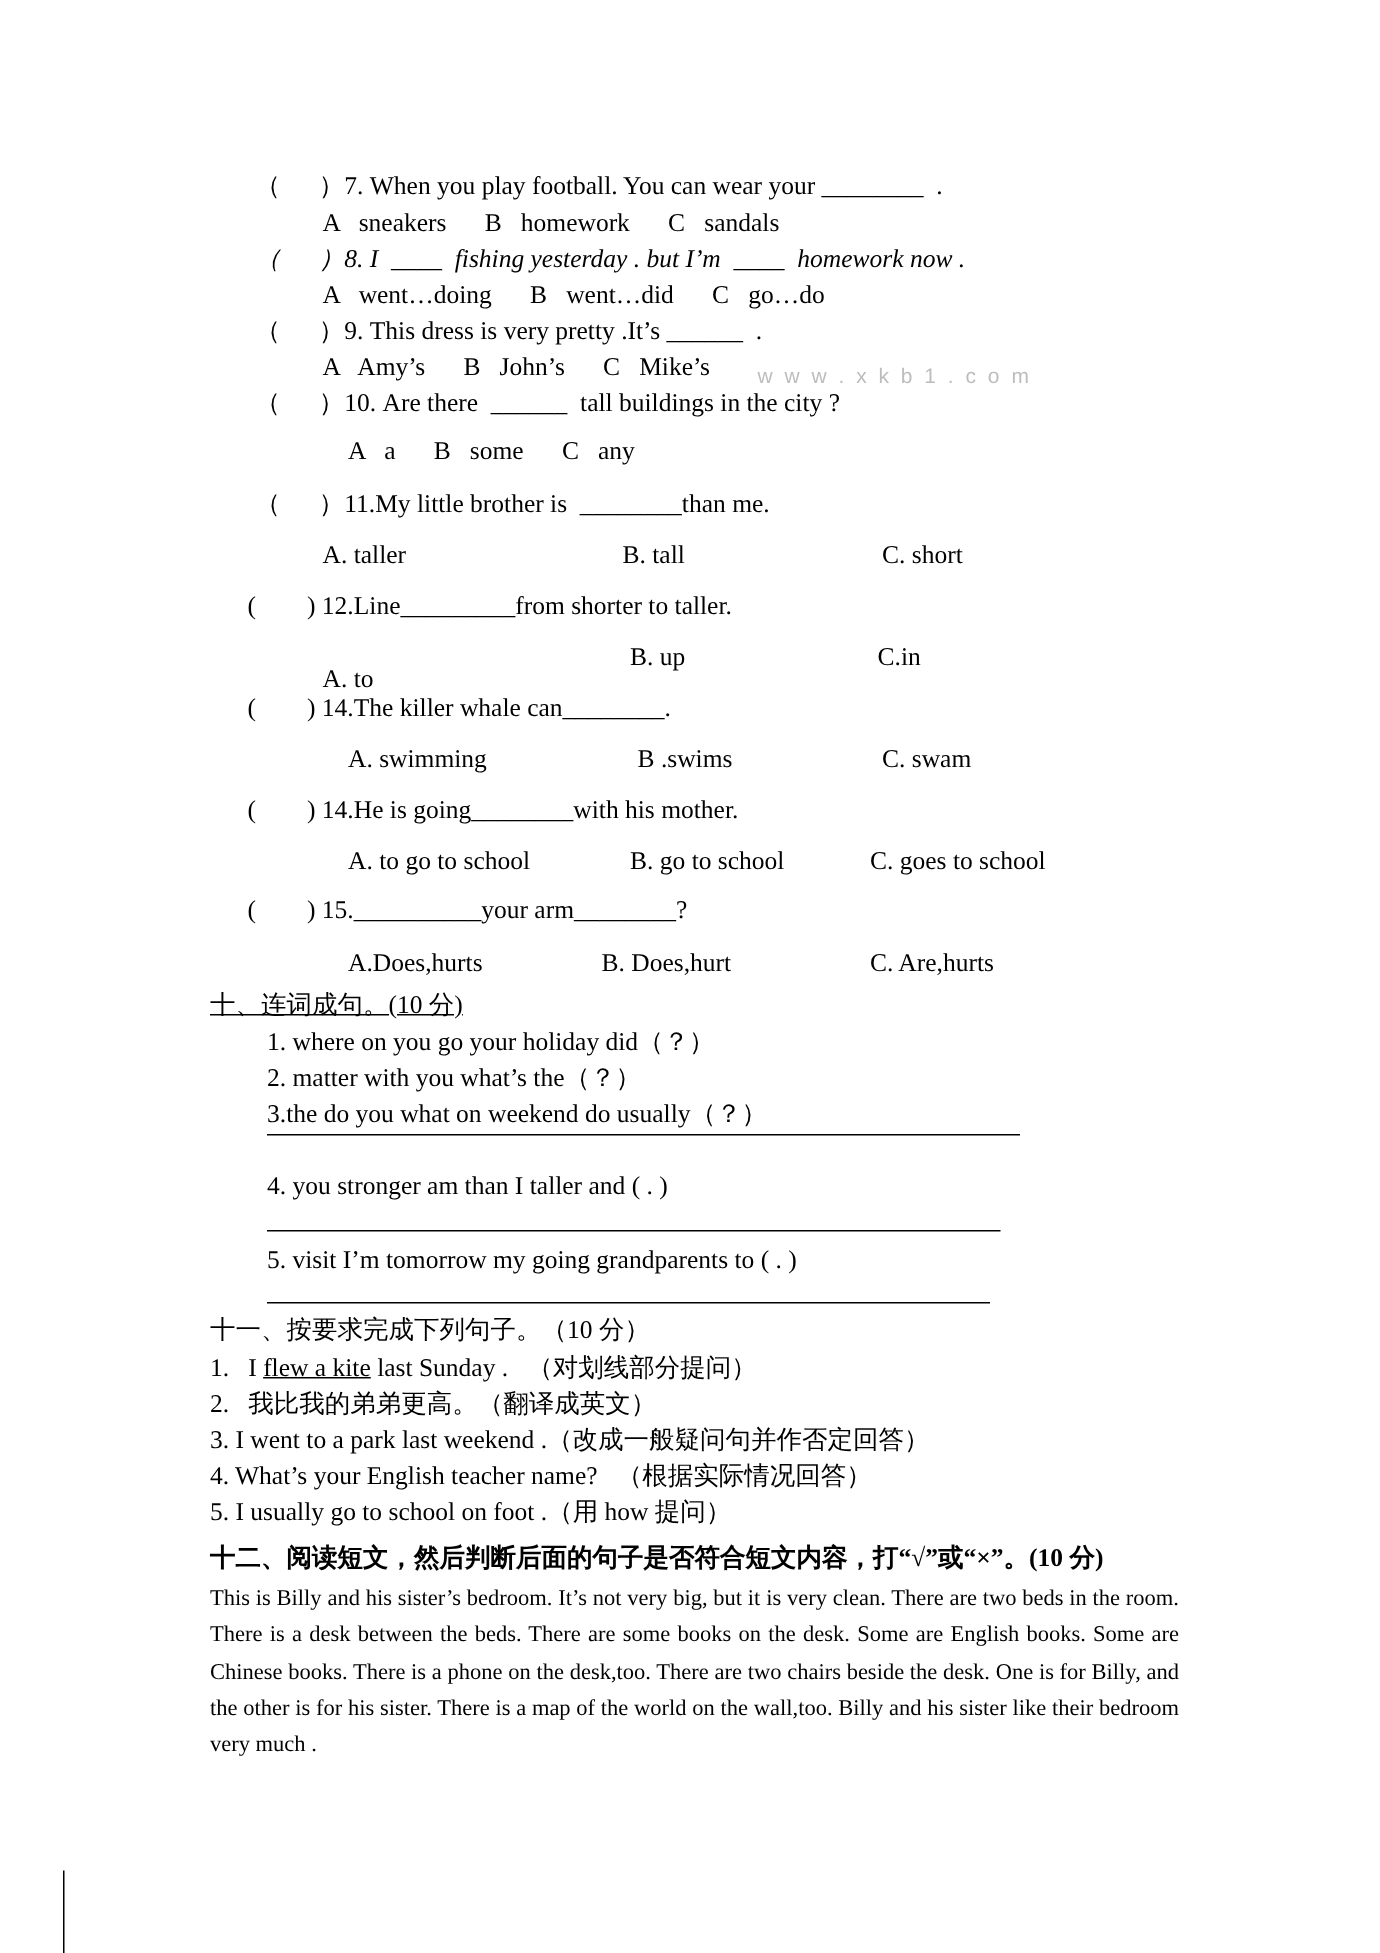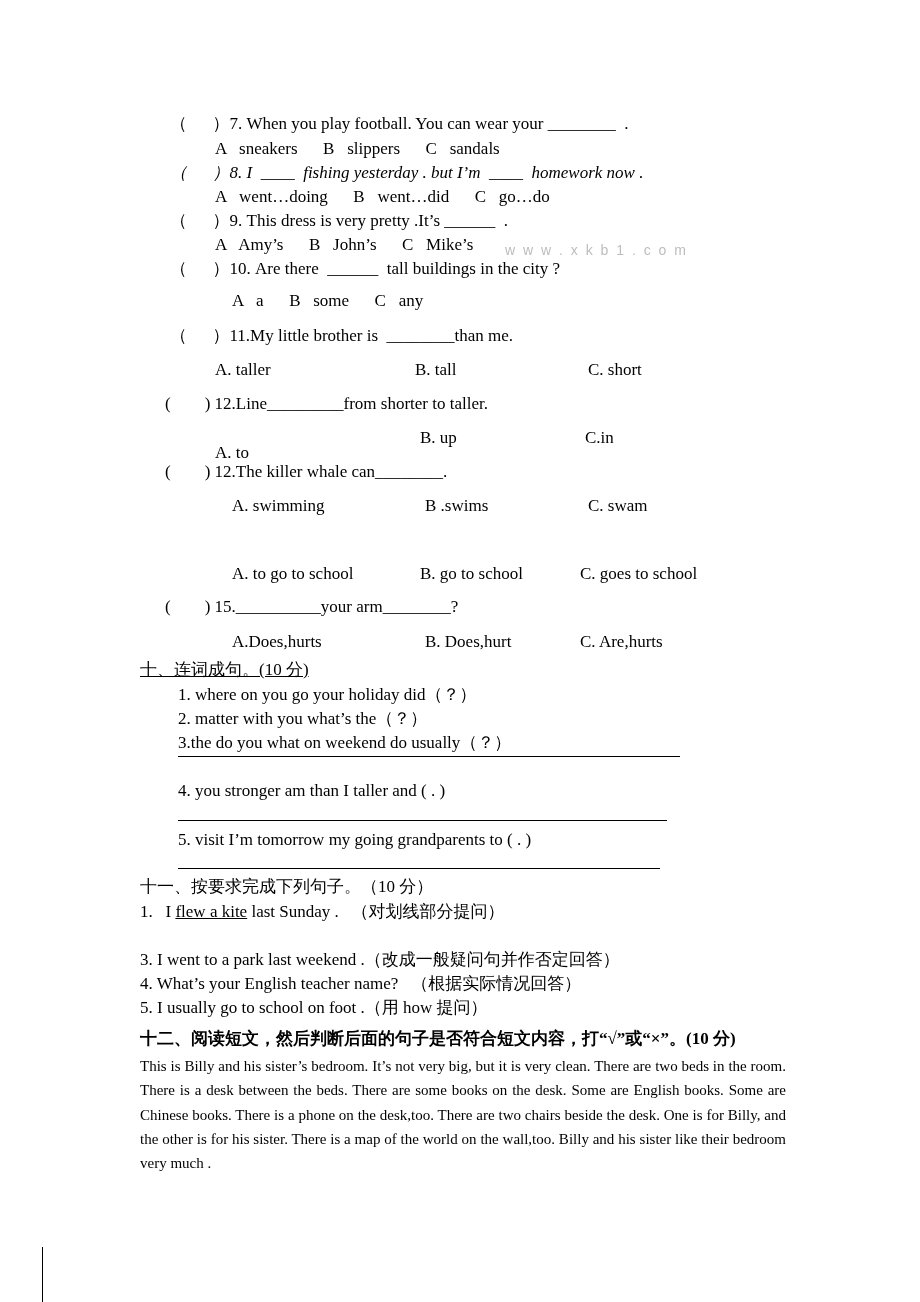--- a/index.html
+++ b/index.html
@@ -54,55 +54,57 @@
     background: #000;
   }
 </style>
 </head>
 <body>
 
 <div id="page">
   <div class="passage">This is Billy and his sister’s bedroom. It’s not very big, but it is very clean. There are two beds in the room. There is a desk between the beds. There are some books on the desk. Some are English books. Some are Chinese books. There is a phone on the desk,too. There are two chairs beside the desk. One is for Billy, and the other is for his sister. There is a map of the world on the wall,too. Billy and his sister like their bedroom very much .</div>
   <div class="edge-line"></div>
 <div class="line" style="left: 170px; top: 114px;">（      ）7. When you play football. You can wear your ________  .</div>
-    <div class="line" style="left: 215px; top: 139px;">A   sneakers      B   slippers      C   sandals</div>
+    <div class="line" style="left: 215px; top: 139px;">A   sneakers      B   homework      C   sandals</div>
     <div class="line" style="left: 170px; top: 163px; font-style: italic;">（      ）8. I  ____  fishing yesterday . but I’m  ____  homework now .</div>
     <div class="line" style="left: 215px; top: 187px;">A   went…doing      B   went…did      C   go…do</div>
     <div class="line" style="left: 170px; top: 211px;">（      ）9. This dress is very pretty .It’s ______  .</div>
     <div class="line" style="left: 215px; top: 235px;">A   Amy’s      B   John’s      C   Mike’s</div>
     <div class="line watermark" style="left: 505px; top: 240px;">w w w . x k b 1 . c o m</div>
     <div class="line" style="left: 170px; top: 259px;">（      ）10. Are there  ______  tall buildings in the city ?</div>
     <div class="line" style="left: 232px; top: 291px;">A   a      B   some      C   any</div>
     <div class="line" style="left: 170px; top: 326px;">（      ）11.My little brother is  ________than me.</div>
     <div class="line" style="left: 215px; top: 360px;">A. taller</div>
     <div class="line" style="left: 415px; top: 360px;">B. tall</div>
     <div class="line" style="left: 588px; top: 360px;">C. short</div>
     <div class="line" style="left: 165px; top: 394px;">(        ) 12.Line_________from shorter to taller.</div>
     <div class="line" style="left: 215px; top: 428px; margin-top: 15px;">A. to</div>
     <div class="line" style="left: 420px; top: 428px;">B. up</div>
     <div class="line" style="left: 585px; top: 428px;">C.in</div>
-    <div class="line" style="left: 165px; top: 462px;">(        ) 12.The killer whale can________.</div>
+    <div class="line" style="left: 165px; top: 462px;">(        ) 14.The killer whale can________.</div>
     <div class="line" style="left: 232px; top: 496px;">A. swimming</div>
     <div class="line" style="left: 425px; top: 496px;">B .swims</div>
     <div class="line" style="left: 588px; top: 496px;">C. swam</div>
+    <div class="line" style="left: 165px; top: 530px;">(        ) 14.He is going________with his mother.</div>
     <div class="line" style="left: 232px; top: 564px;">A. to go to school</div>
     <div class="line" style="left: 420px; top: 564px;">B. go to school</div>
     <div class="line" style="left: 580px; top: 564px;">C. goes to school</div>
     <div class="line" style="left: 165px; top: 597px;">(        ) 15.__________your arm________?</div>
     <div class="line" style="left: 232px; top: 632px;">A.Does,hurts</div>
-    <div class="line" style="left: 425px; top: 632px;">B. Does,hurt</div>
+    <div class="line" style="left: 401px; top: 632px;">B. Does,hurt</div>
     <div class="line" style="left: 580px; top: 632px;">C. Are,hurts</div>
     <div class="line underline" style="left: 140px; top: 660px;">十、连词成句。(10 分)</div>
     <div class="line" style="left: 178px; top: 685px;">1. where on you go your holiday did（？）</div>
     <div class="line" style="left: 178px; top: 709px;">2. matter with you what’s the（？）</div>
     <div class="line" style="left: 178px; top: 733px;">3.the do you what on weekend do usually（？）</div>
     <div class="line rule" style="left: 178px; top: 756px; width: 502px;"></div>
     <div class="line" style="left: 178px; top: 781px;">4. you stronger am than I taller and ( . )</div>
     <div class="line rule" style="left: 178px; top: 820px; width: 489px;"></div>
     <div class="line" style="left: 178px; top: 830px;">5. visit I’m tomorrow my going grandparents to ( . )</div>
     <div class="line rule" style="left: 178px; top: 868px; width: 482px;"></div>
     <div class="line" style="left: 140px; top: 877px;">十一、按要求完成下列句子。（10 分）</div>
     <div class="line" style="left: 140px; top: 902px;"><span>1.   I </span><span class="u">flew a kite</span><span> last Sunday .   （对划线部分提问）</span></div>
+    <div class="line" style="left: 140px; top: 926px;">2.   我比我的弟弟更高。（翻译成英文）</div>
     <div class="line" style="left: 140px; top: 950px;">3. I went to a park last weekend .（改成一般疑问句并作否定回答）</div>
     <div class="line" style="left: 140px; top: 974px;">4. What’s your English teacher name?   （根据实际情况回答）</div>
     <div class="line" style="left: 140px; top: 998px;">5. I usually go to school on foot .（用 how 提问）</div>
     <div class="line bold" style="left: 140px; top: 1029px;">十二、阅读短文，然后判断后面的句子是否符合短文内容，打“√”或“×”。(10 分)</div>
   </div>
 
 </body></html>

